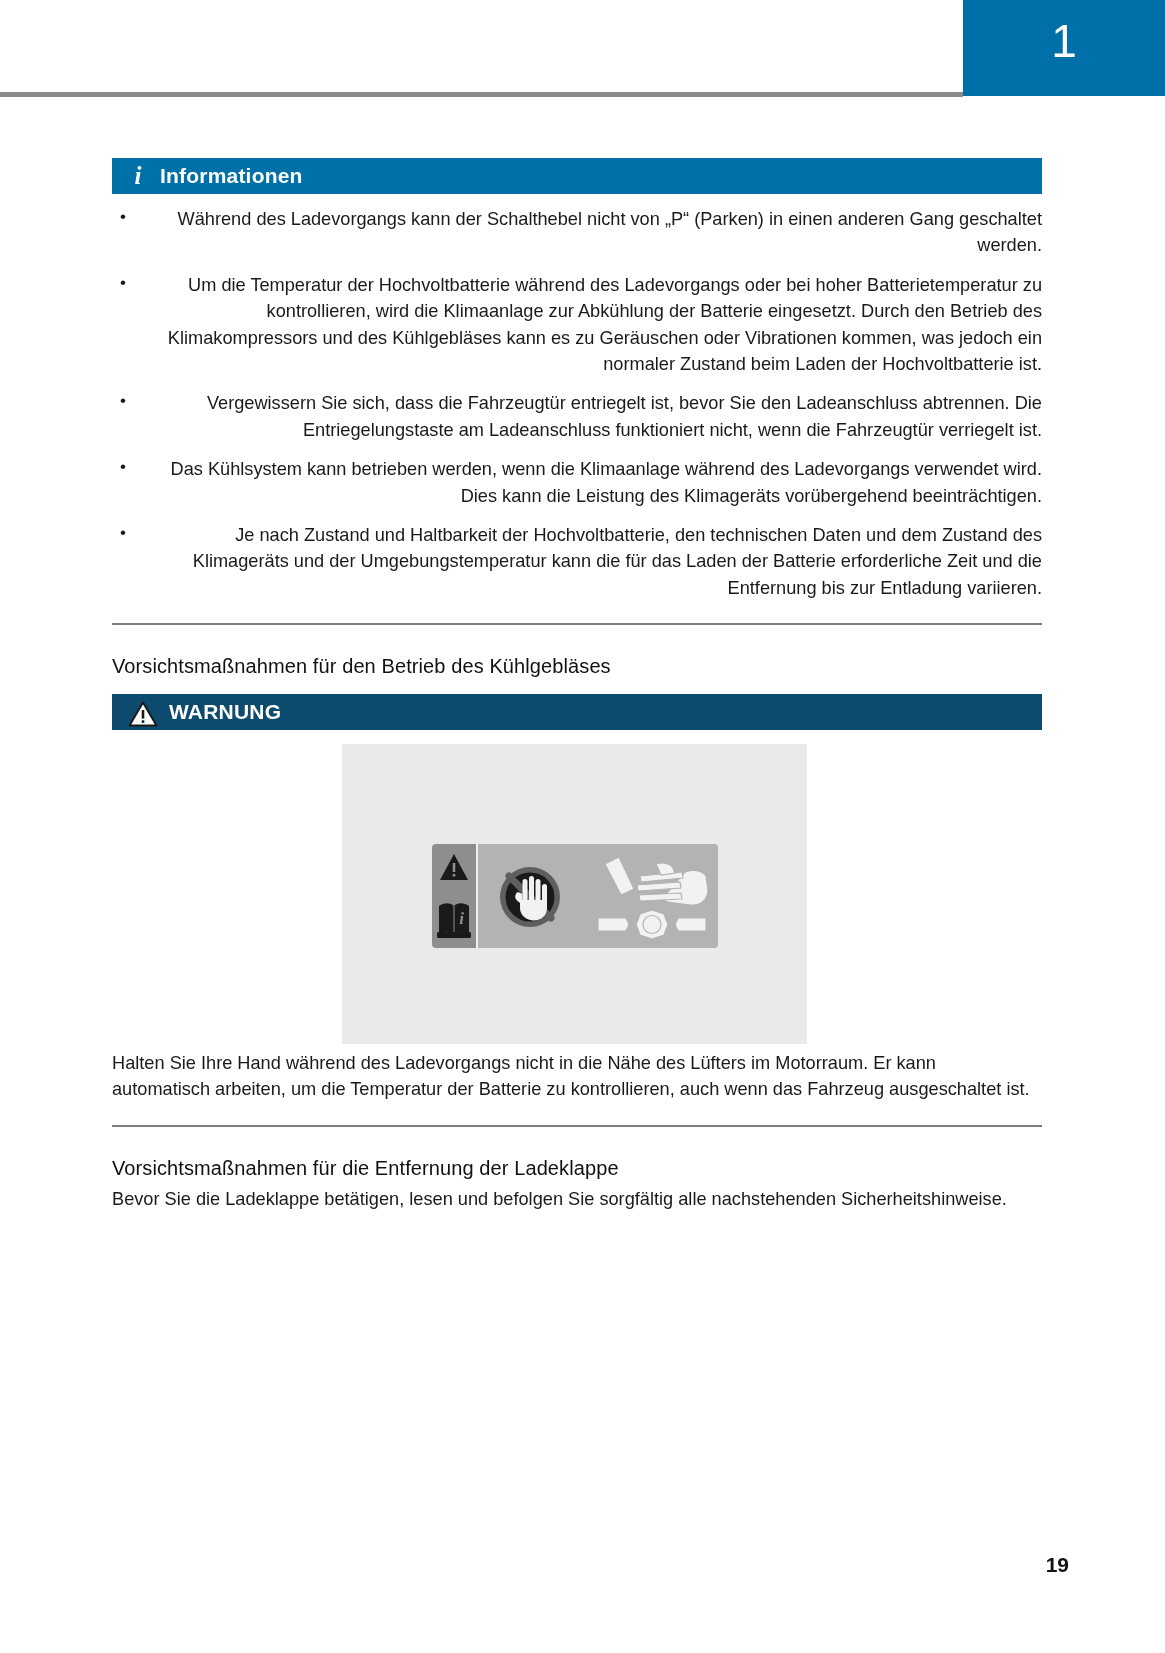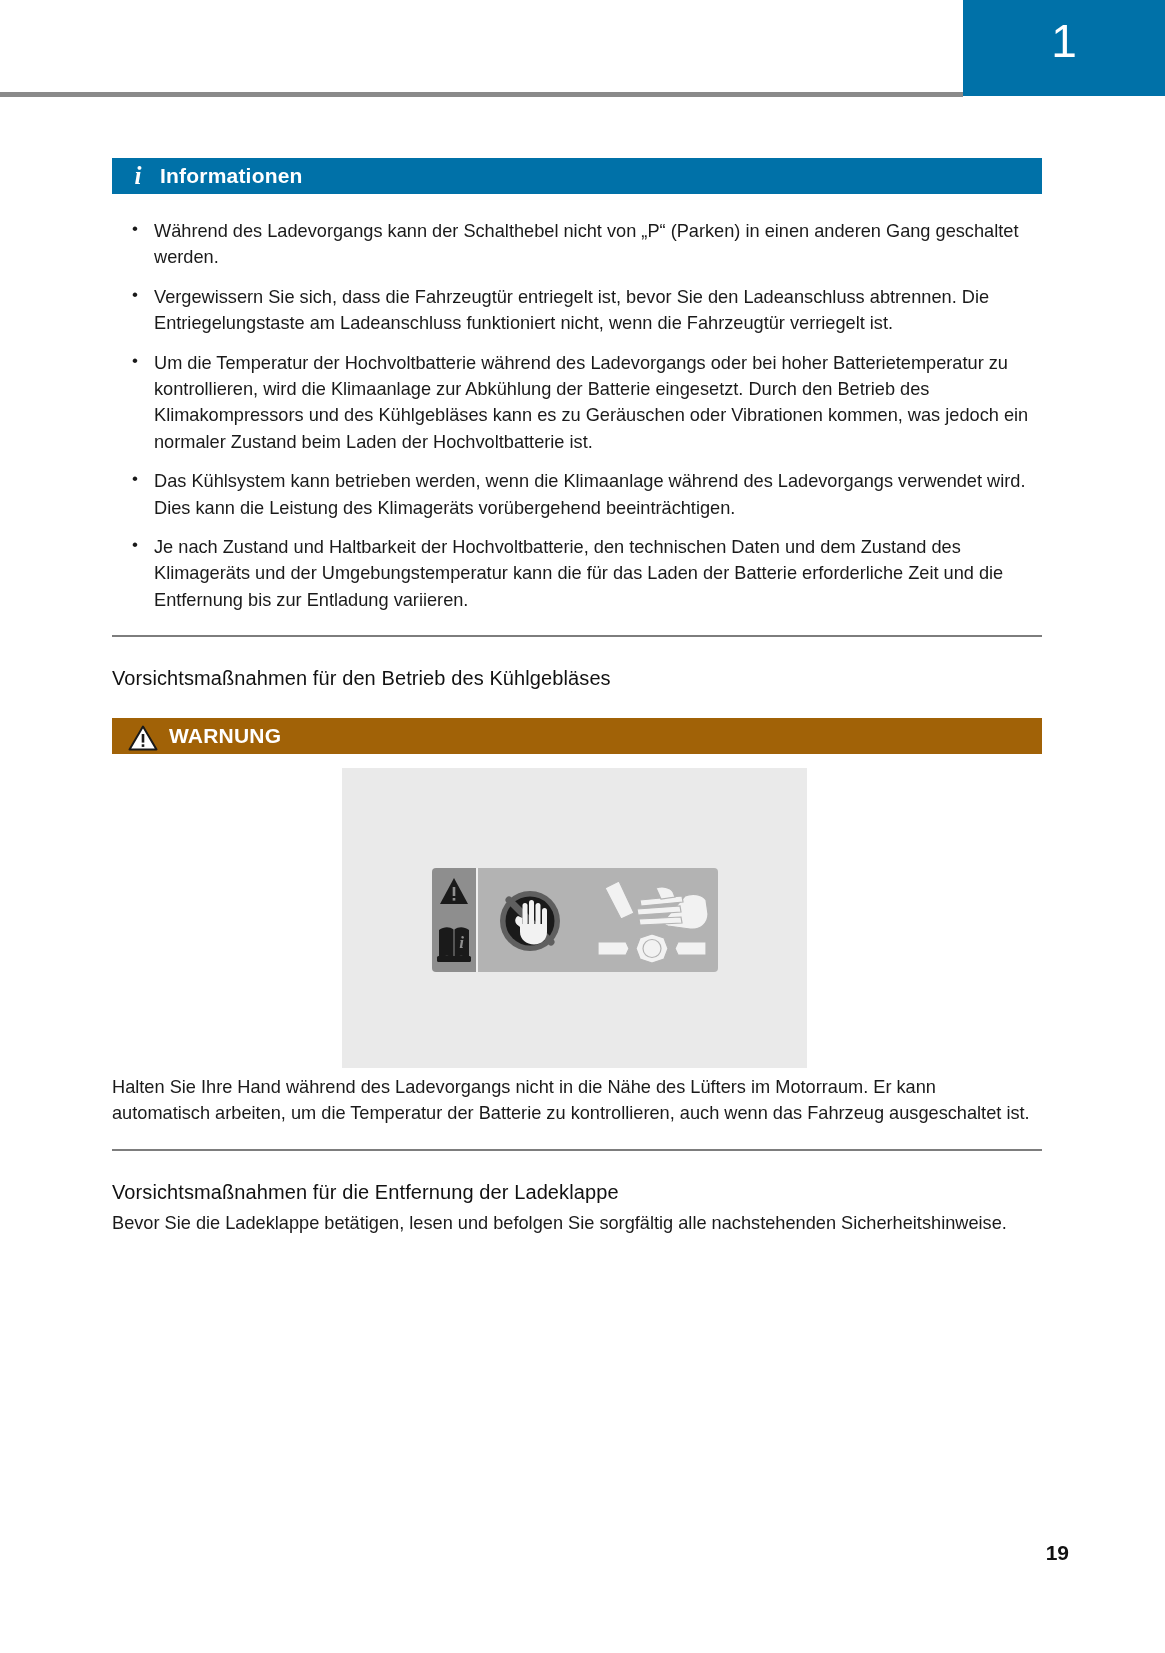--- a/index.html
+++ b/index.html
@@ -60,22 +60,22 @@
     align-items: center;
     height: 36px;
     padding: 0 0 0 16px;
     box-sizing: border-box;
   }
   .banner-info {
     background: #0071a8;
     margin-top: 158px;
   }
   .banner-warn {
-    background: #a16207;
-    margin-top: 28px;
+    background: #0c4a6e;
+    margin-top: 16px;
   }
   .banner-title {
     color: #ffffff;
     font-size: 21px;
     font-weight: bold;
     letter-spacing: 0.2px;
   }
   .icon-i {
     width: 20px;
     display: inline-block;
@@ -95,22 +95,23 @@
     height: 26px;
     margin-right: 11px;
     display: inline-block;
     position: relative;
     top: 2px;
   }
 
   
   ul.bullets {
     list-style: none;
-    margin: 12px;
+    margin: 0;
     padding: 12px 0 0 0;
+    text-align: right;
   }
   ul.bullets > li {
     position: relative;
     padding-left: 30px;
     margin-bottom: 13px;
     font-size: 18.2px;
     line-height: 1.45;
     color: #1a1a1a;
   }
   ul.bullets > li:last-child { margin-bottom: 0; }
@@ -162,21 +163,21 @@
     left: 318px;
     top: 98px;
     width: 290px;
     height: 108px;
   }
 
   
   .page-number {
     position: absolute;
     right: 96px;
-    bottom: 88px;
+    bottom: 76px;
     font-size: 21px;
     font-weight: bold;
     color: #111111;
   }
 </style>
 </head>
 <body>
 
 <div class="header-rule"></div>
 <div class="chapter-tab">
@@ -185,22 +186,22 @@
 
 <div class="page-body">
 
   <div class="banner banner-info">
     <span class="icon-i">i</span>
     <span class="banner-title">Informationen</span>
   </div>
 
   <ul class="bullets">
     <li>Während des Ladevorgangs kann der Schalthebel nicht von „P“ (Parken) in einen anderen Gang geschaltet werden.</li>
+    <li>Um die Temperatur der Hochvoltbatterie während des Ladevorgangs oder bei hoher Batterietemperatur zu kontrollieren, wird die Klimaanlage zur Abkühlung der Batterie eingesetzt. Durch den Betrieb des Klimakompressors und des Kühlgebläses kann es zu Geräuschen oder Vibrationen kommen, was jedoch ein normaler Zustand beim Laden der Hochvoltbatterie ist.</li>
     <li>Vergewissern Sie sich, dass die Fahrzeugtür entriegelt ist, bevor Sie den Ladeanschluss abtrennen. Die Entriegelungstaste am Ladeanschluss funktioniert nicht, wenn die Fahrzeugtür verriegelt ist.</li>
-    <li>Um die Temperatur der Hochvoltbatterie während des Ladevorgangs oder bei hoher Batterietemperatur zu kontrollieren, wird die Klimaanlage zur Abkühlung der Batterie eingesetzt. Durch den Betrieb des Klimakompressors und des Kühlgebläses kann es zu Geräuschen oder Vibrationen kommen, was jedoch ein normaler Zustand beim Laden der Hochvoltbatterie ist.</li>
     <li>Das Kühlsystem kann betrieben werden, wenn die Klimaanlage während des Ladevorgangs verwendet wird. Dies kann die Leistung des Klimageräts vorübergehend beeinträchtigen.</li>
     <li>Je nach Zustand und Haltbarkeit der Hochvoltbatterie, den technischen Daten und dem Zustand des Klimageräts und der Umgebungstemperatur kann die für das Laden der Batterie erforderliche Zeit und die Entfernung bis zur Entladung variieren.</li>
   </ul>
 
   <div class="section-rule"></div>
 
   <h2 class="section-heading">Vorsichtsmaßnahmen für den Betrieb des Kühlgebläses</h2>
 
   <div class="banner banner-warn">
     <span class="icon-warn-tri">

